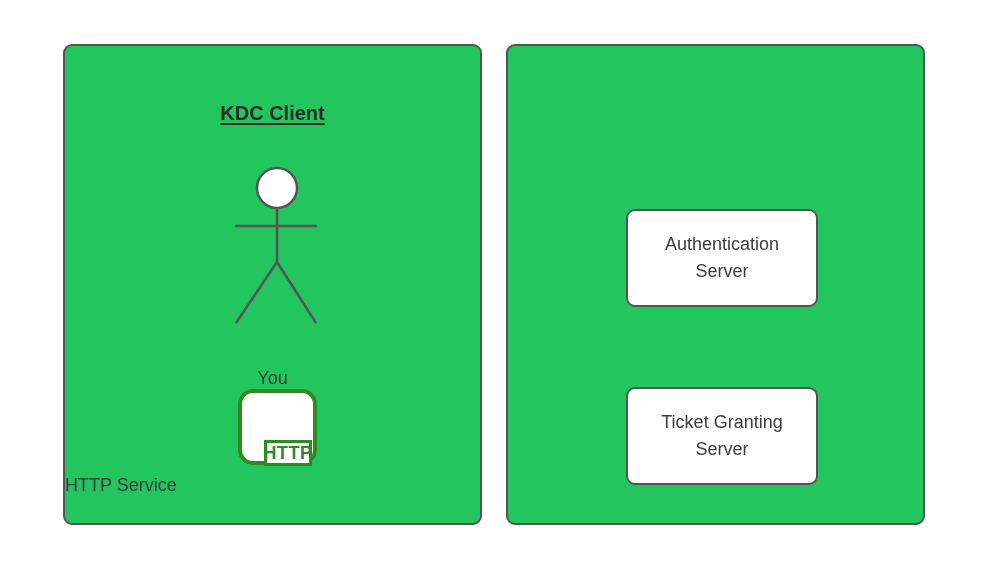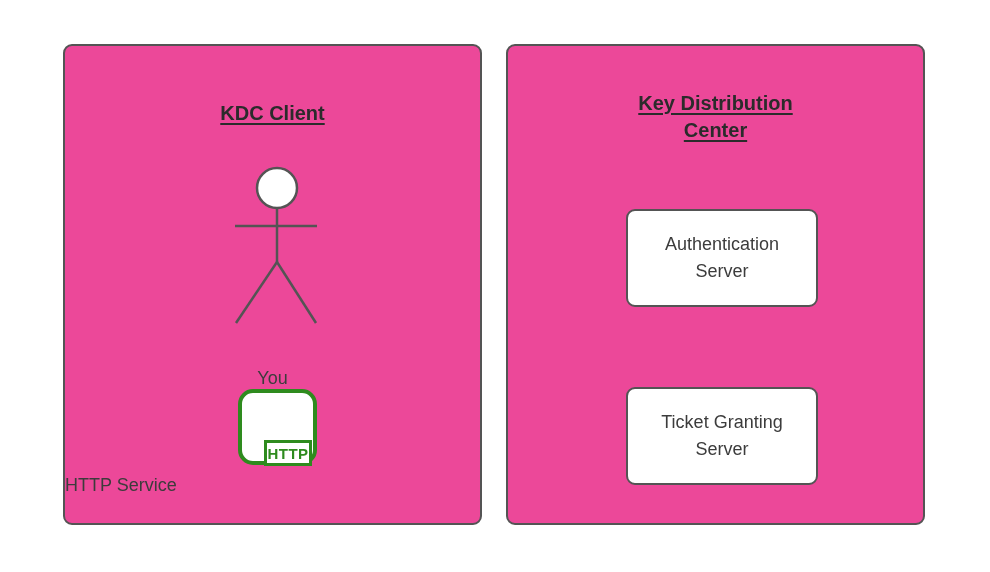--- a/index.html
+++ b/index.html
@@ -15,21 +15,21 @@
     background: #ffffff;
     overflow: hidden;
   }
   .panel {
     position: absolute;
     top: 44px;
     width: 419px;
     height: 481px;
     border: 2px solid #545454;
     border-radius: 9px;
-    background: #ec4899;
+    background: #22c55e;
     box-sizing: border-box;
   }
   .panel.left  { left: 63px; }
   .panel.right { left: 506px; }
 
   .panel-title {
     position: absolute;
     left: 0;
     width: 100%;
     margin: 0;
@@ -91,21 +91,21 @@
     left: 199px;
     top: 394px;
     width: 48px;
     height: 26px;
     border: 3px solid #2e8b1e;
     background: #ffffff;
     box-sizing: border-box;
     display: flex;
     align-items: center;
     justify-content: center;
-    font-size: 15px;
+    font-size: 18px;
     font-weight: bold;
     letter-spacing: 0.5px;
     color: #2e8b1e;
   }
   .http-label {
     position: absolute;
     top: 428px;
     left: 0;
     width: 100%;
     font-size: 18px;
@@ -151,23 +151,20 @@
     </svg>
 
     <div class="actor-label">You</div>
 
     <div class="http-square"></div>
     <div class="http-badge">HTTP</div>
     <div class="http-label">HTTP Service</div>
   </section>
 
   <section class="panel right">
-    <div class="panel-title-wrap">
-      <h2 class="panel-title">Key Distribution Center</h2>
-    </div>
 
     <div class="node auth">
       <span class="node-label">Authentication Server</span>
     </div>
 
     <div class="node tgs">
       <span class="node-label">Ticket Granting Server</span>
     </div>
   </section>
 

